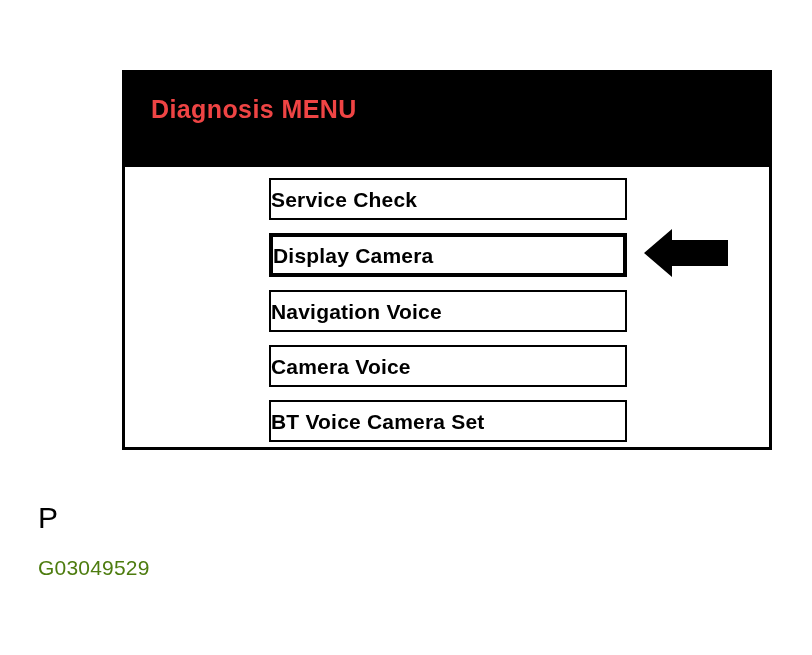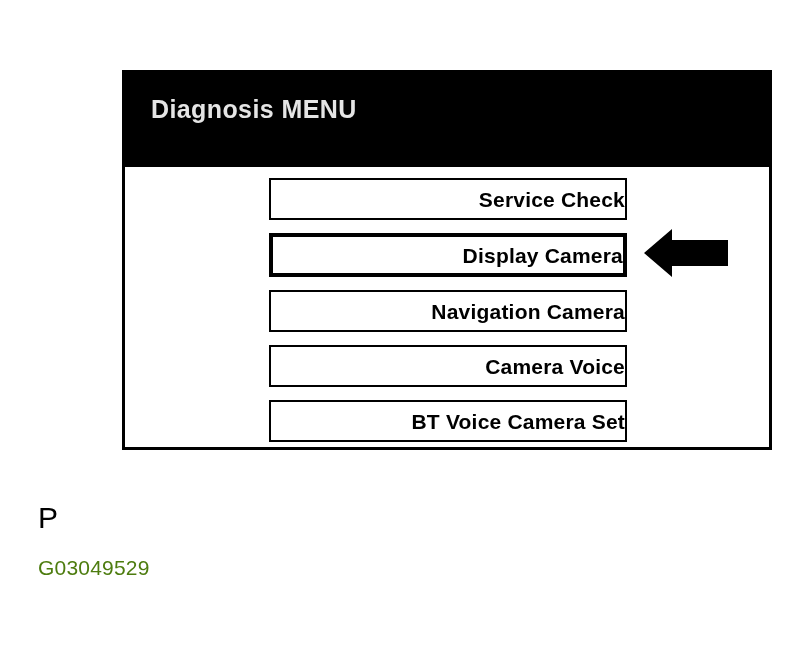--- a/index.html
+++ b/index.html
@@ -35,21 +35,21 @@
     width: 100%;
     height: 94px;
     background: #000000;
     box-sizing: border-box;
   }
 
   .screen-title {
     position: absolute;
     left: 26px;
     top: 22px;
-    color: #e5e5e5;
+    color: #ef4444;
     font-size: 25px;
     font-weight: bold;
     letter-spacing: 0.4px;
     font-family: "Liberation Sans", sans-serif;
     white-space: nowrap;
   }
 
   .screen-body {
     position: absolute;
     left: 0;
@@ -69,21 +69,21 @@
   .menu-button {
     position: relative;
     width: 358px;
     height: 42px;
     box-sizing: border-box;
     background: #ffffff;
     border: 2px solid #000000;
     margin-bottom: 13px;
     display: flex;
     align-items: center;
-    justify-content: flex-end;
+    justify-content: flex-start;
     cursor: pointer;
   }
 
   .menu-button.selected {
     border-width: 4px;
     height: 44px;
   }
 
   .menu-button-label {
     font-size: 21px;
@@ -142,21 +142,21 @@
 
       <div class="menu-button">
         <span class="menu-button-label">Service Check</span>
       </div>
 
       <div class="menu-button selected">
         <span class="menu-button-label">Display Camera</span>
       </div>
 
       <div class="menu-button">
-        <span class="menu-button-label">Navigation Camera</span>
+        <span class="menu-button-label">Navigation Voice</span>
       </div>
 
       <div class="menu-button">
         <span class="menu-button-label">Camera Voice</span>
       </div>
 
       <div class="menu-button">
         <span class="menu-button-label">BT Voice Camera Set</span>
       </div>
 

